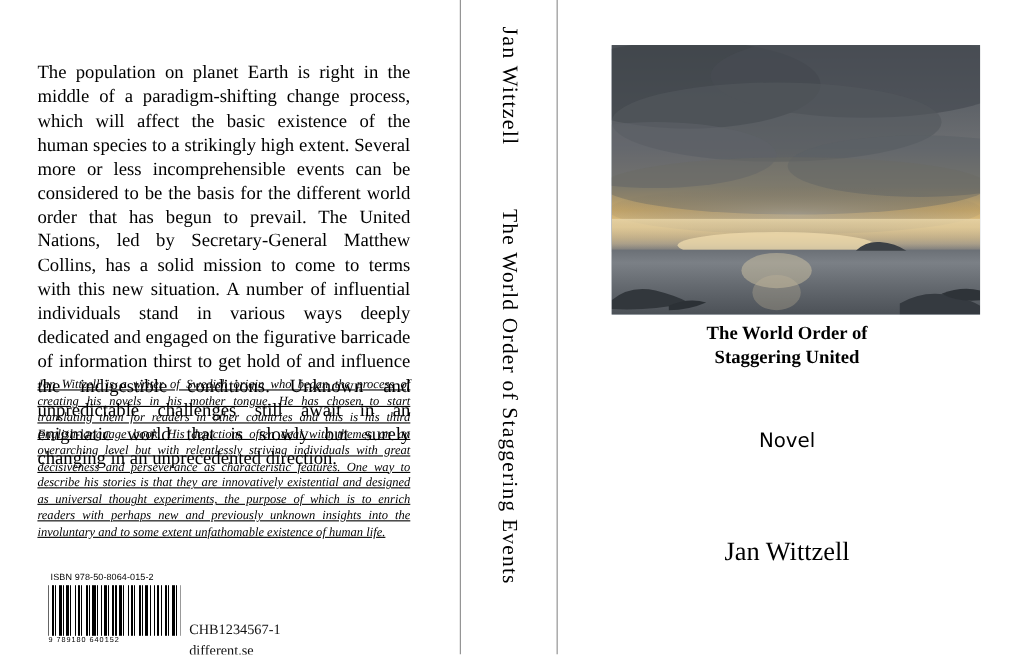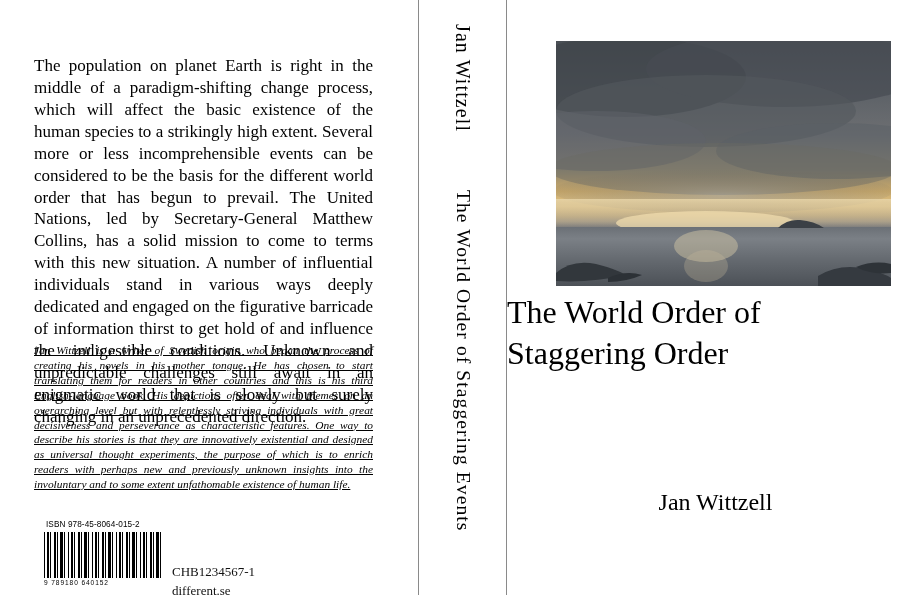--- a/index.html
+++ b/index.html
@@ -159,24 +159,25 @@
     overflow: hidden;
     background: #5c6670;
   }
   .photo-svg { display: block; }
 
   .front-title {
     position: absolute;
     left: 0;
     top: 292px;
     width: 417px;
-    text-align: left;
-    font-size: 32px;
+    text-align: center;
+    font-size: 17px;
     line-height: 1.28;
     font-family: "Liberation Serif", serif;
+    font-weight: bold;
   }
   .front-subtitle {
     position: absolute;
     left: 0;
     top: 390px;
     width: 417px;
     text-align: center;
     font-size: 18px;
     font-family: "DejaVu Sans", sans-serif;
   }
@@ -195,21 +196,21 @@
 
 <div class="cover">
 
   <div class="back-cover">
 
     <p class="blurb">The population on planet Earth is right in the middle of a paradigm-shifting change process, which will affect the basic existence of the human species to a strikingly high extent. Several more or less incomprehensible events can be considered to be the basis for the different world order that has begun to prevail. The United Nations, led by Secretary-General Matthew Collins, has a solid mission to come to terms with this new situation. A number of influential individuals stand in various ways deeply dedicated and engaged on the figurative barricade of information thirst to get hold of and influence the indigestible conditions. Unknown and unpredictable challenges still await in an enigmatic world that is slowly but surely changing in an unprecedented direction.</p>
 
     <p class="author-bio">Jan Wittzell is a writer of Swedish origin who began the process of creating his novels in his mother tongue. He has chosen to start translating them for readers in other countries and this is his third English-language book. His depictions often deal with themes on an overarching level but with relentlessly striving individuals with great decisiveness and perseverance as characteristic features. One way to describe his stories is that they are innovatively existential and designed as universal thought experiments, the purpose of which is to enrich readers with perhaps new and previously unknown insights into the involuntary and to some extent unfathomable existence of human life.</p>
 
     <div class="isbn-block">
-      <div class="isbn-text">ISBN 978-45-8064-015-2</div>
+      <div class="isbn-text">ISBN 978-50-8064-015-2</div>
       <div class="barcode"></div>
       <div class="barcode-digits">9  789180  640152</div>
     </div>
 
     <div class="imprint">
       <div>CHB1234567-1</div>
       <div>different.se</div>
     </div>
   </div>
 
@@ -278,20 +279,21 @@
         <path d="M0 232 q16 -14 40 -9 q20 5 30 11 q-35 8 -70 6 z" fill="#32373c"></path>
         <path d="M52 237 q18 -8 34 -3 q-16 7 -34 7 z" fill="#2c3136"></path>
 
         <path d="M262 235 q22 -13 48 -7 q18 4 25 9 l0 8 l-73 0 z" fill="#353a40"></path>
         <path d="M300 226 q18 -7 35 -3 l0 9 q-20 2 -35 -6 z" fill="#2e3338"></path>
       </svg>
     </div>
 
     <div class="front-title">
       <div>The World Order of</div>
-      <div>Staggering Order</div>
-    </div>
-
+      <div>Staggering United</div>
+    </div>
+
+    <div class="front-subtitle">Novel</div>
 
     <div class="front-author">Jan Wittzell</div>
   </div>
 
 </div>
 
 </body></html>

